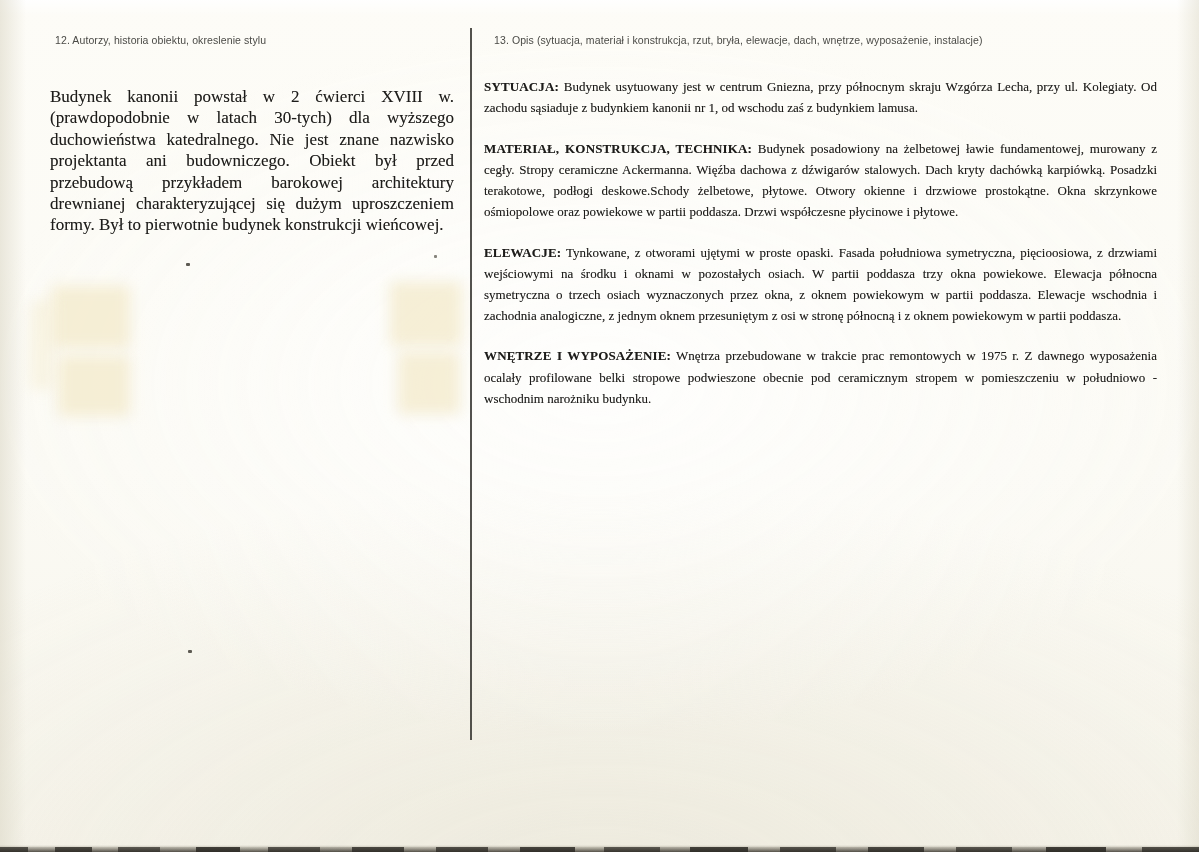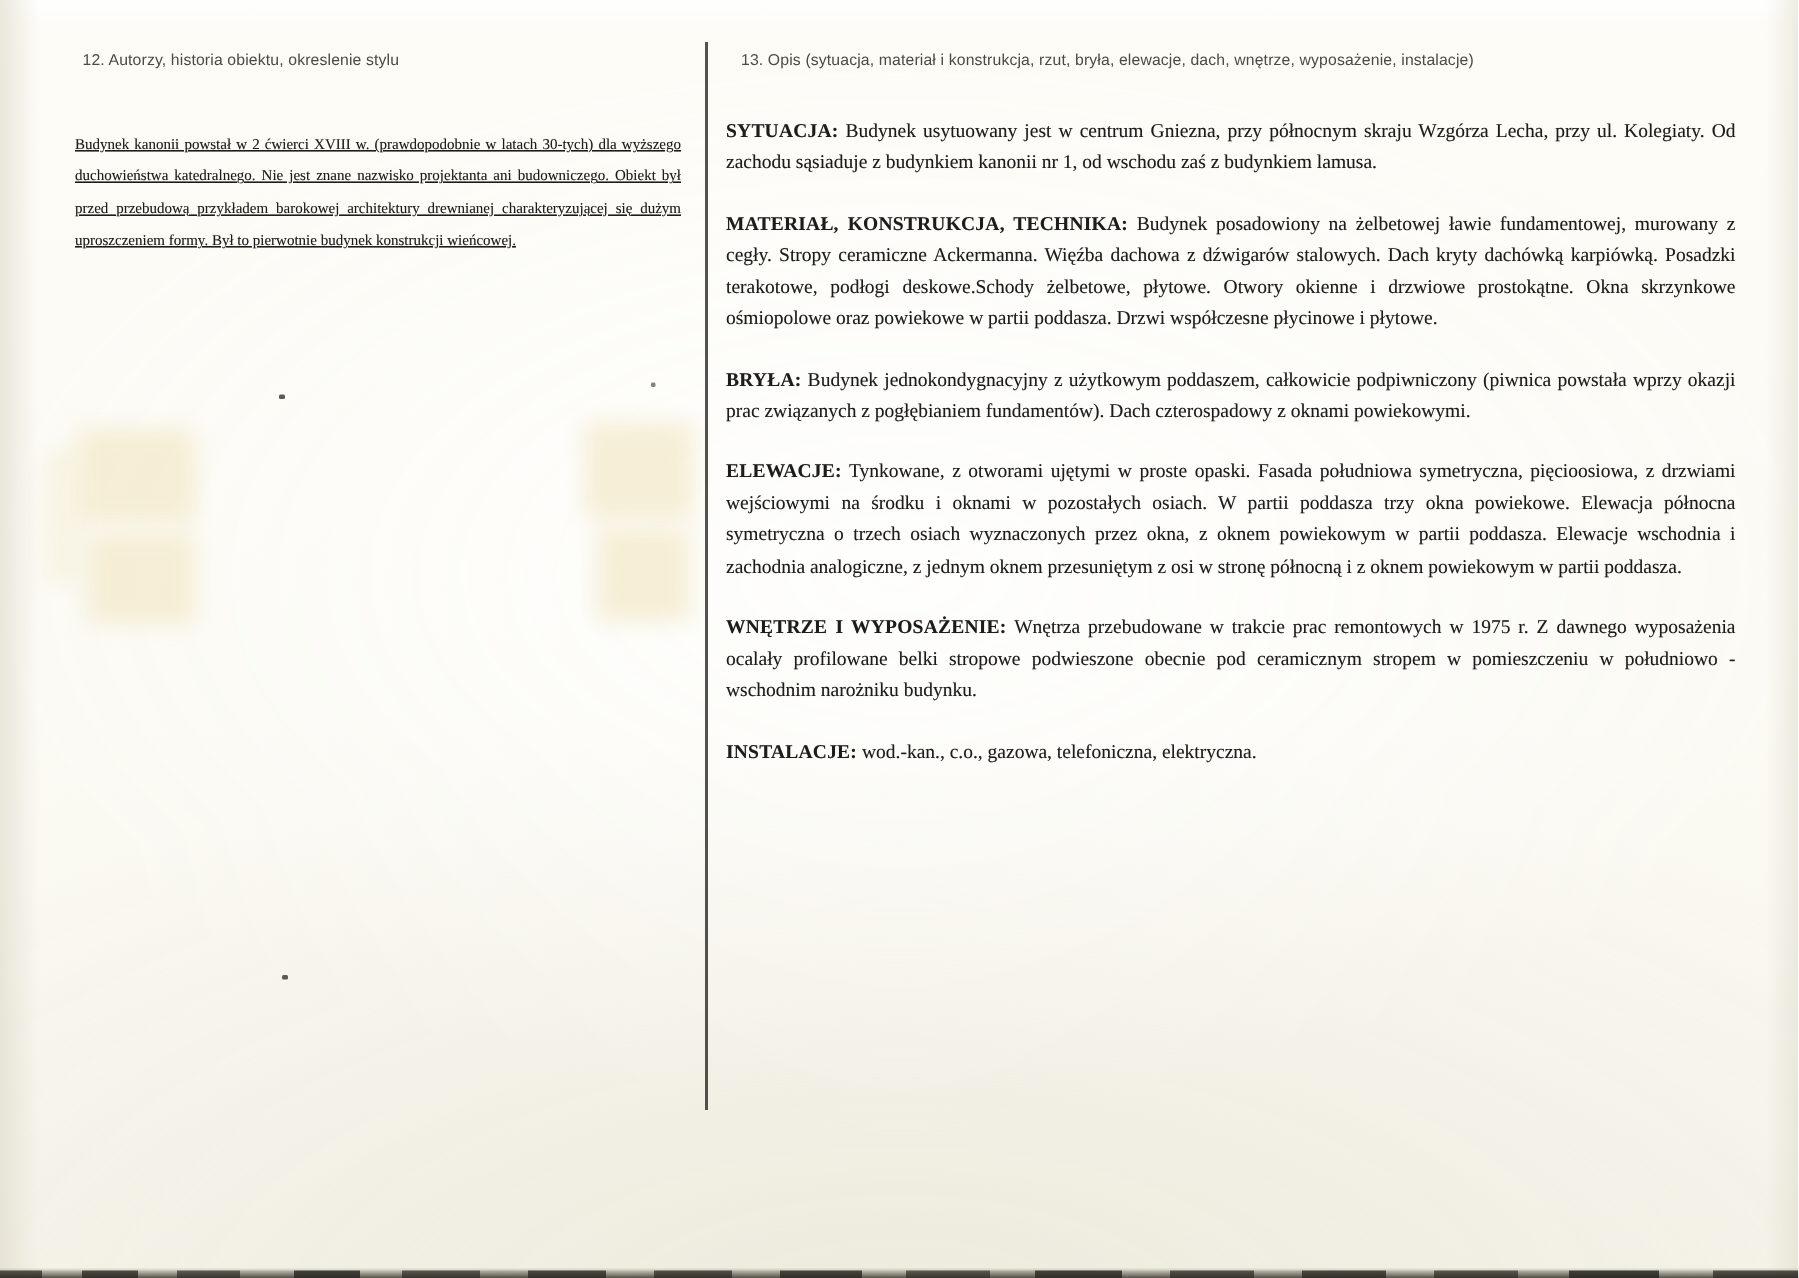--- a/index.html
+++ b/index.html
@@ -160,23 +160,22 @@
     margin: 0;
     font-family: "Liberation Serif", serif;
     font-size: 13px;
     line-height: 21.1px;
     color: #1d1c1a;
     text-align: justify;
     text-justify: inter-word;
     hyphens: none;
   }
   #left-column .body-par {
-    font-size: 10px;
+    font-size: 17px;
     line-height: 21.4px;
-    text-decoration: underline;
   }
 
   .section {
     margin: 0 0 19.5px 0;
   }
   .section:last-child { margin-bottom: 0; }
 
   .section-label {
     font-weight: bold;
     letter-spacing: .15px;
@@ -217,26 +216,24 @@
     <p class="body-par section">Budynek kanonii powstał  w 2 ćwierci XVIII w. (prawdopodobnie w latach 30-tych)  dla wyższego duchowieństwa katedralnego. Nie jest znane nazwisko projektanta ani budowniczego. Obiekt był przed przebudową przykładem     barokowej architektury drewnianej charakteryzującej się dużym uproszczeniem formy. Był to pierwotnie budynek konstrukcji wieńcowej.</p>
   </div>
 
   <div id="right-column">
 
     <p class="body-par section"><span class="section-label">SYTUACJA:</span><span> Budynek usytuowany jest  w centrum Gniezna,  przy północnym skraju Wzgórza Lecha, przy ul. Kolegiaty. Od zachodu  sąsiaduje z budynkiem kanonii nr 1, od wschodu zaś z budynkiem lamusa.</span></p>
 
     <p class="body-par section"><span class="section-label">MATERIAŁ, KONSTRUKCJA, TECHNIKA:</span><span> Budynek posadowiony na żelbetowej ławie fundamentowej, murowany z cegły. Stropy ceramiczne Ackermanna. Więźba dachowa z dźwigarów stalowych.    Dach kryty dachówką karpiówką. Posadzki terakotowe, podłogi deskowe.Schody żelbetowe, płytowe. Otwory okienne i drzwiowe prostokątne. Okna skrzynkowe ośmiopolowe oraz powiekowe w partii poddasza. Drzwi współczesne płycinowe i płytowe.</span></p>
 
 
-    <p class="body-par section"><span class="section-label">BRYŁA:</span><span>  Budynek jednokondygnacyjny  z użytkowym poddaszem, całkowicie podpiwniczony (piwnica powstała wprzy okazji prac związanych z pogłębianiem fundamentów).   Dach czterospadowy z oknami powiekowymi.</span></p>
 
     <p class="body-par section"><span class="section-label">ELEWACJE:</span><span>   Tynkowane, z otworami ujętymi w proste opaski.   Fasada południowa symetryczna, pięcioosiowa, z  drzwiami wejściowymi na środku i oknami w pozostałych osiach. W partii poddasza trzy okna powiekowe.   Elewacja  północna symetryczna o trzech osiach wyznaczonych przez okna,  z oknem powiekowym w partii poddasza. Elewacje  wschodnia i zachodnia analogiczne, z jednym oknem  przesuniętym z osi w stronę północną i z oknem powiekowym w partii poddasza.</span></p>
 
     <p class="body-par section"><span class="section-label">WNĘTRZE I WYPOSAŻENIE:</span><span>  Wnętrza przebudowane w trakcie prac remontowych w 1975 r. Z dawnego wyposażenia  ocalały profilowane belki stropowe  podwieszone obecnie pod ceramicznym stropem w pomieszczeniu w południowo - wschodnim narożniku budynku.</span></p>
 
-    <p class="body-par section"><span class="section-label">INSTALACJE:</span><span>  wod.-kan., c.o., gazowa, telefoniczna, elektryczna.</span></p>
 
   </div>
 
   <div class="bottom-scan-band"></div>
   <div class="bottom-scan-speckle"></div>
 
 </div>
 
 </body></html>

